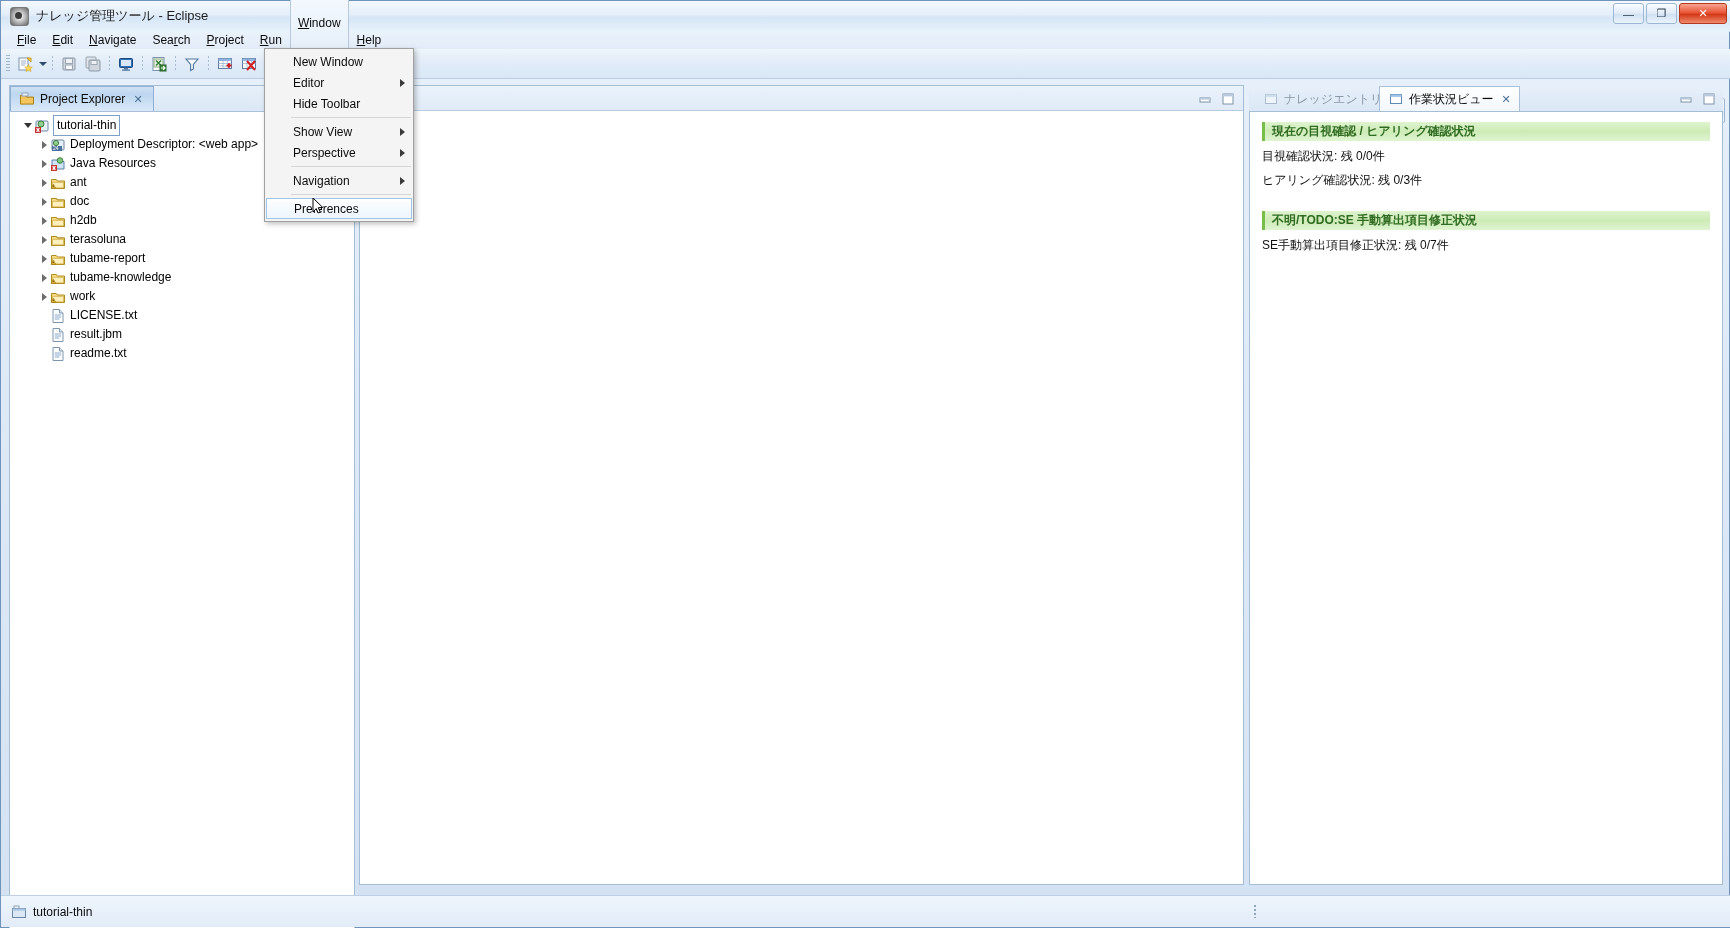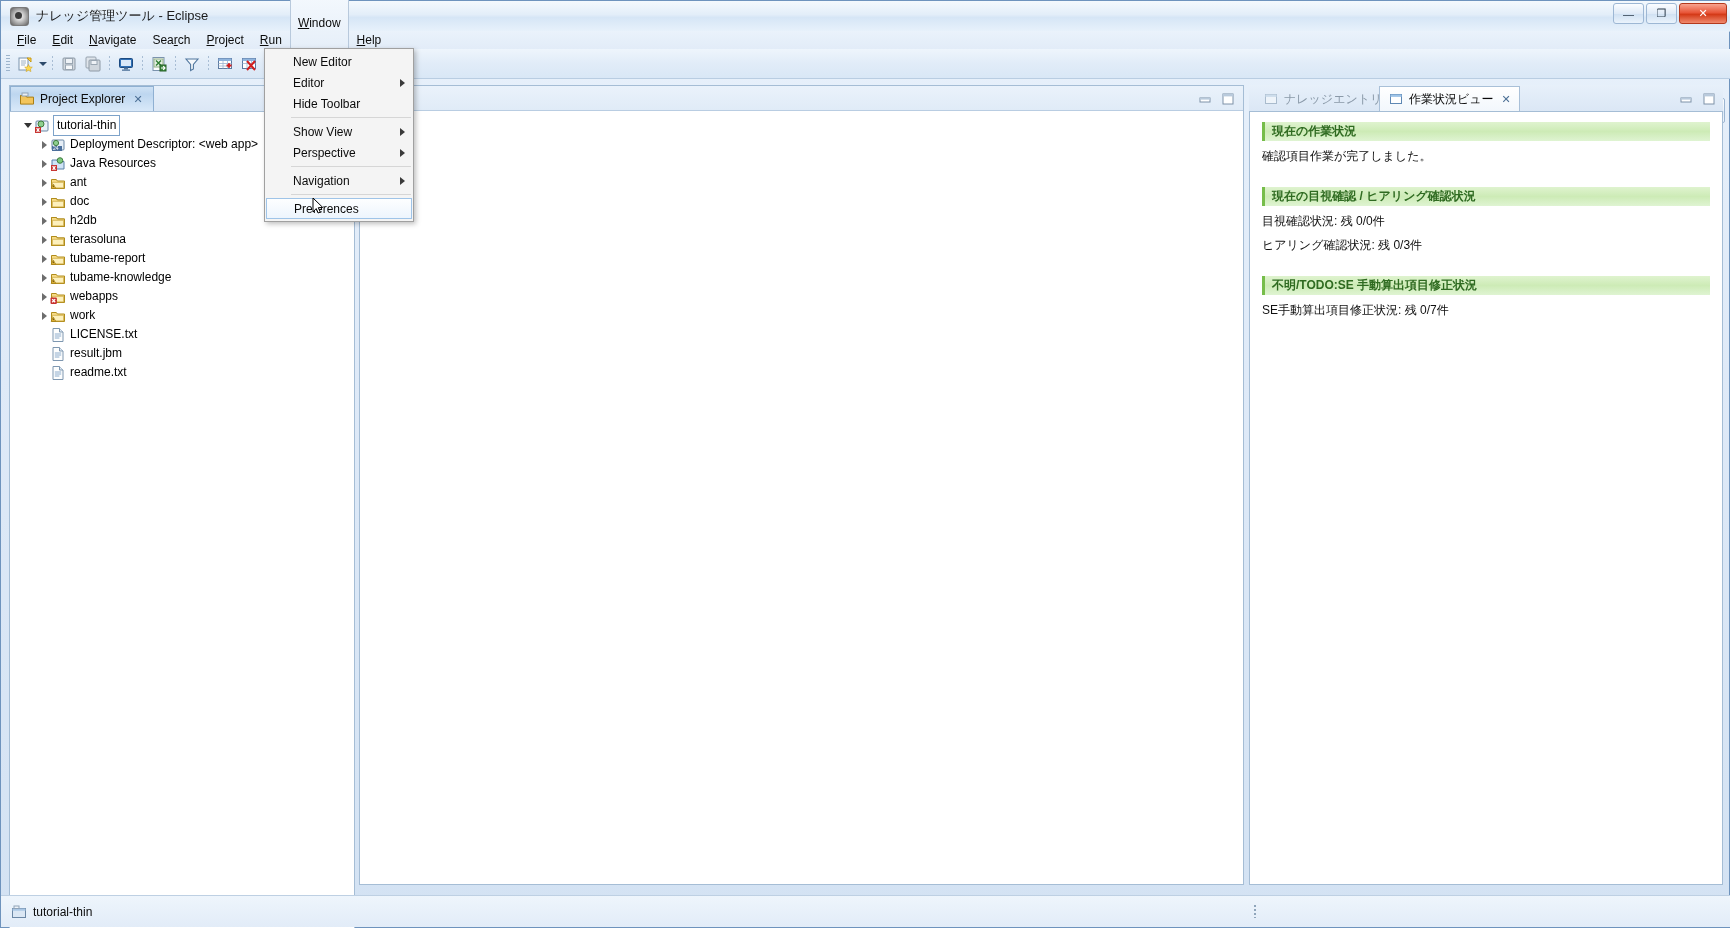--- a/index.html
+++ b/index.html
@@ -546,35 +546,20 @@
             </span>
             <span class="tico">
               <svg class="icn" viewBox="0 0 16 16">
                 <path d="M1.5 4.5h4.8l1.1 1.5h7.1v7.5H1.5z" fill="#f8dc88" stroke="#b08c1b"></path>
                 <path d="M2.4 7.3h11.2v5.6H2.4z" fill="#fdf0bc" stroke="#c9a43a" stroke-width=".7"></path>
                 <path d="M3.4 9.2l2.3 4.1H1.1z" fill="#f2c141" stroke="#9a7713" stroke-width=".7"></path>
                 <path d="M3.4 10.6v1.5" stroke="#5a4408" stroke-width=".9"></path>
               </svg>
             </span>
             <span class="tlabel">tubame-knowledge</span>
-          </div>
-          <div class="trow">
-            <span style="width: 28px; flex: 0 0 auto;"></span>
-            <span class="twist">
-              <span class="tri-r"></span>
-            </span>
-            <span class="tico">
-              <svg class="icn" viewBox="0 0 16 16">
-                <path d="M1.5 4.5h4.8l1.1 1.5h7.1v7.5H1.5z" fill="#f8dc88" stroke="#b08c1b"></path>
-                <path d="M2.4 7.3h11.2v5.6H2.4z" fill="#fdf0bc" stroke="#c9a43a" stroke-width=".7"></path>
-                <rect x="0.5" y="8.5" width="6.4" height="6.4" rx="1" fill="#c7322f"></rect>
-                <path d="M2.2 10.1l3 3.2M5.2 10.1l-3 3.2" stroke="#fff" stroke-width="1.3"></path>
-              </svg>
-            </span>
-            <span class="tlabel">webapps</span>
           </div>
           <div class="trow">
             <span style="width: 28px; flex: 0 0 auto;"></span>
             <span class="twist">
               <span class="tri-r"></span>
             </span>
             <span class="tico">
               <svg class="icn" viewBox="0 0 16 16">
                 <path d="M1.5 4.5h4.8l1.1 1.5h7.1v7.5H1.5z" fill="#f8dc88" stroke="#b08c1b"></path>
                 <path d="M2.4 7.3h11.2v5.6H2.4z" fill="#fdf0bc" stroke="#c9a43a" stroke-width=".7"></path>
@@ -680,24 +665,20 @@
             <svg class="icn" viewBox="0 0 16 16">
                 <rect x="3" y="3" width="10" height="10" fill="#fff" stroke="#7e92a8"></rect>
                 <rect x="3" y="3" width="10" height="2.4" fill="#b9cadc"></rect>
               </svg>
           </div>
         </div>
       </div>
 
       <div class="rv-body">
 
-      <div class="sect">
-            <div class="sect-head">現在の作業状況</div>
-            <div class="sect-line">確認項目作業が完了しました。</div>
-          </div>
           <div class="sect">
             <div class="sect-head">現在の目視確認 / ヒアリング確認状況</div>
             <div class="sect-line">目視確認状況: 残 0/0件</div>
             <div class="sect-line">ヒアリング確認状況: 残 0/3件</div>
           </div>
           <div class="sect">
             <div class="sect-head">不明/TODO:SE 手動算出項目修正状況</div>
             <div class="sect-line">SE手動算出項目修正状況: 残 0/7件</div>
           </div>
         </div>
@@ -711,21 +692,21 @@
         <rect x="3" y="2" width="5" height="2.5" fill="#eef3f8" stroke="#90a3b8"></rect>
       </svg>
     <span class="sb-text">tutorial-thin</span>
     <div class="sb-dots"></div>
   </div>
 
   <div class="dropdown">
     <div class="dd-gutter"></div>
 
   <div class="dd-item">
-        <span>New Editor</span>
+        <span>New Window</span>
       </div>
       <div class="dd-item">
         <span>Editor</span>
         <span class="dd-arrow"></span>
       </div>
       <div class="dd-item">
         <span>Hide Toolbar</span>
       </div>
       <div class="dd-sep"></div>
       <div class="dd-item">

